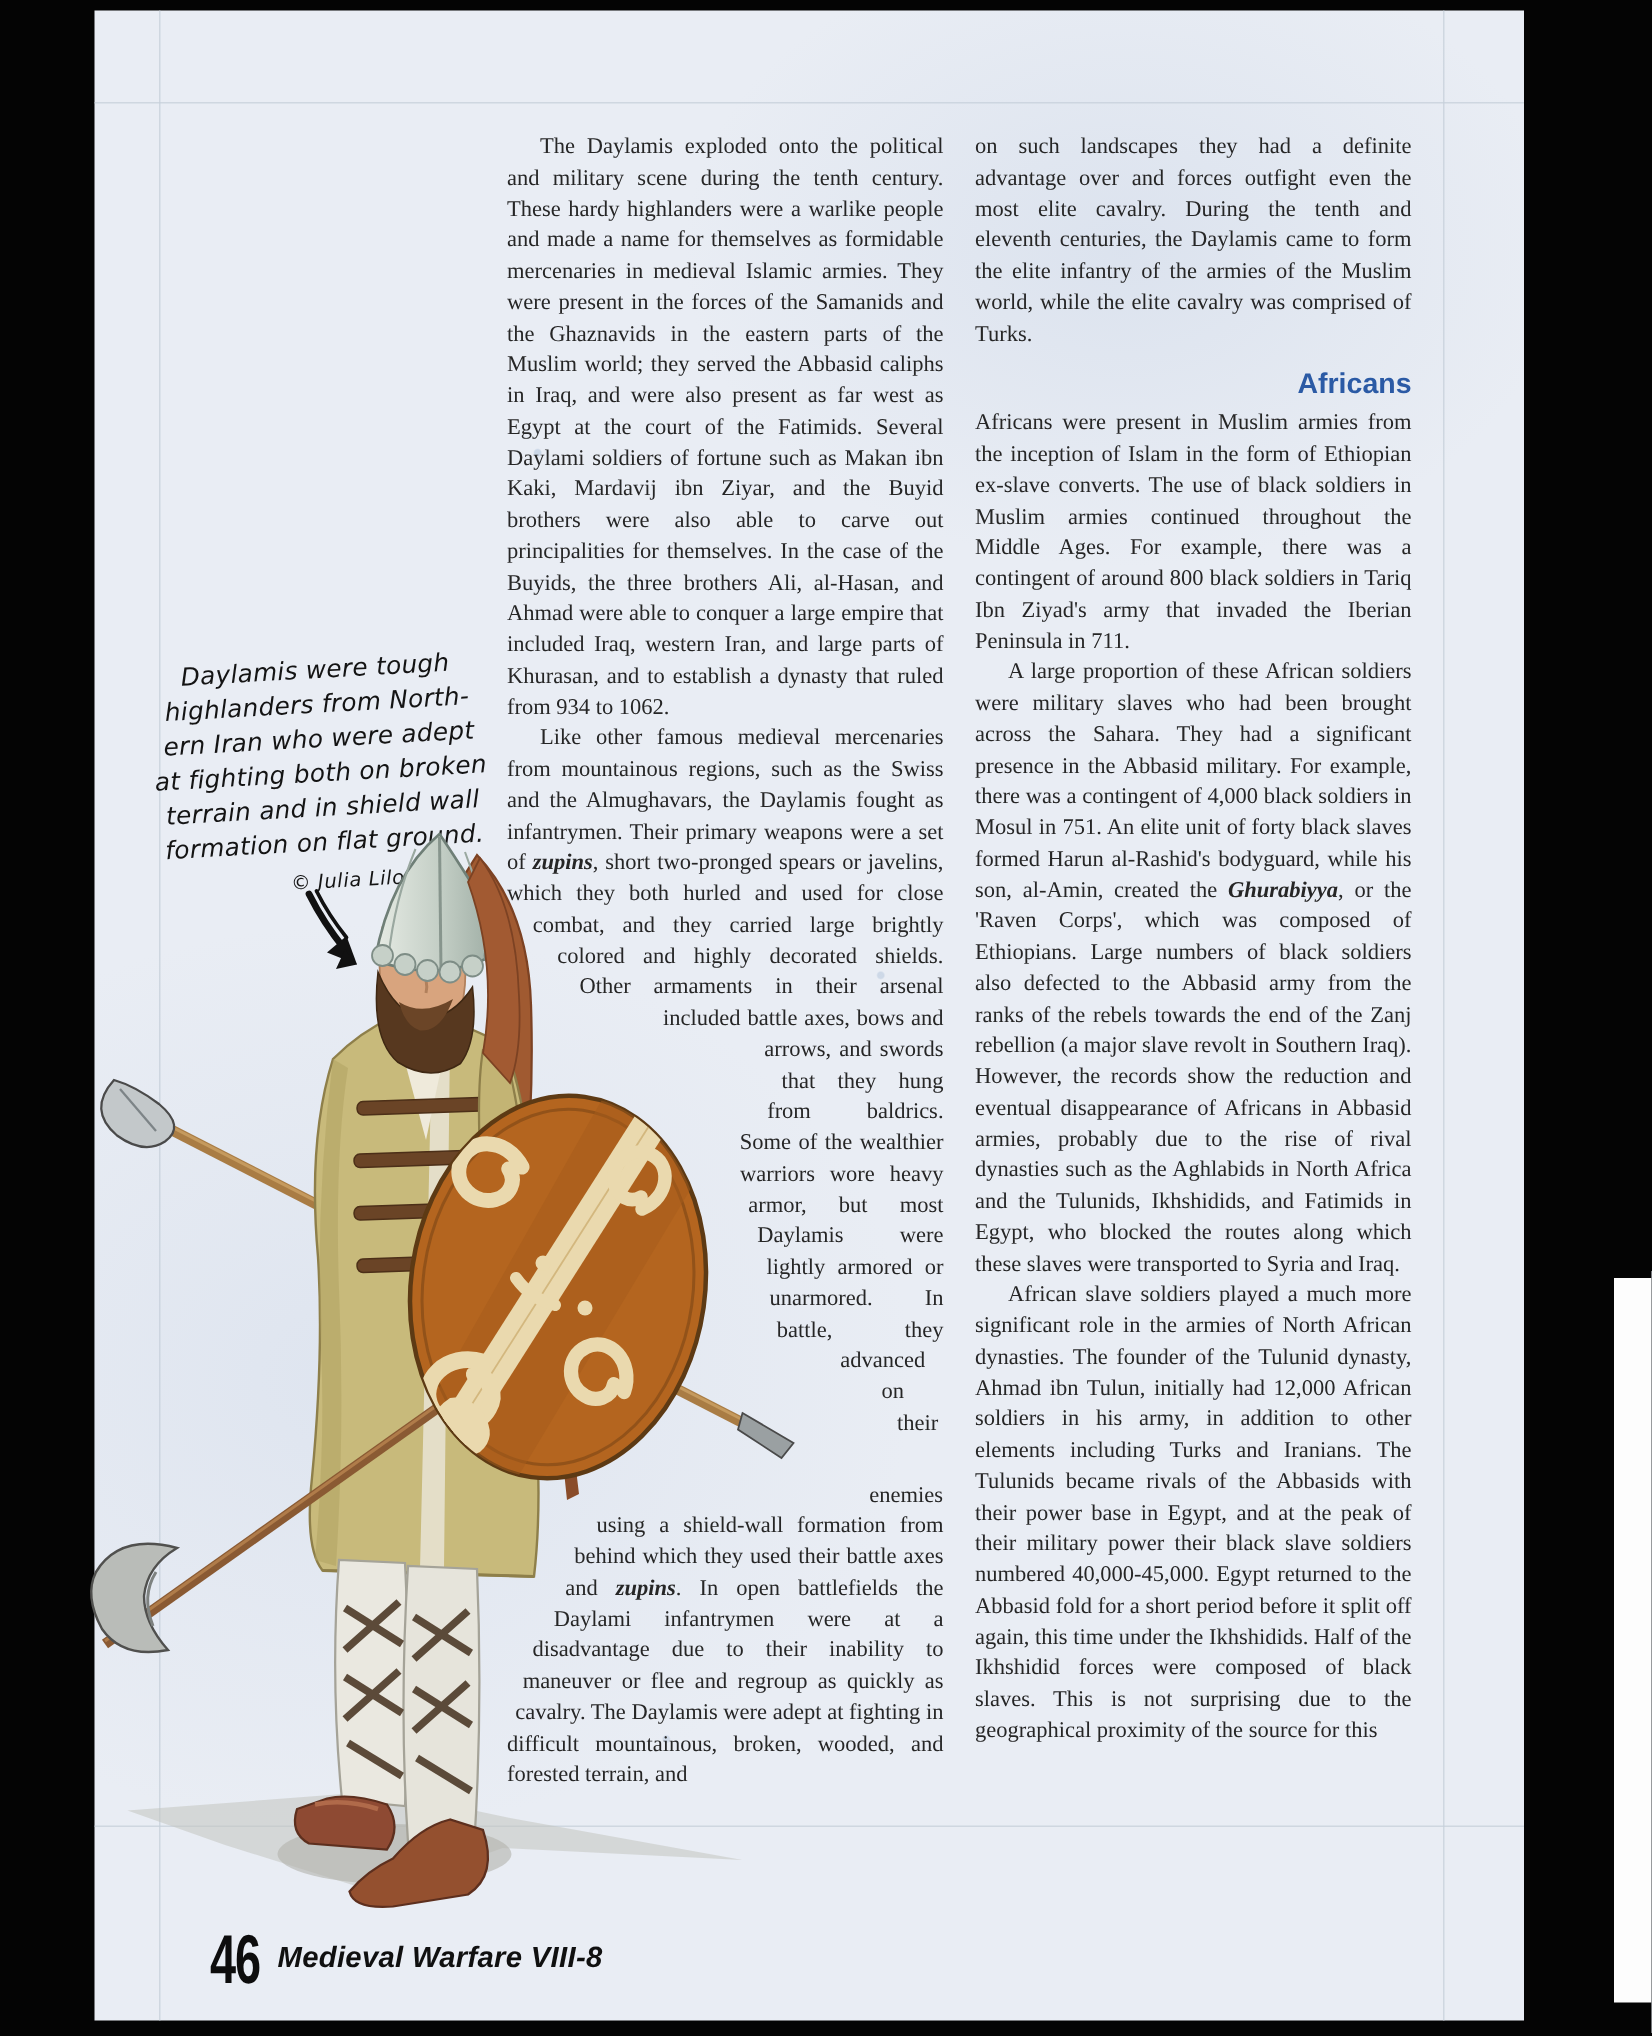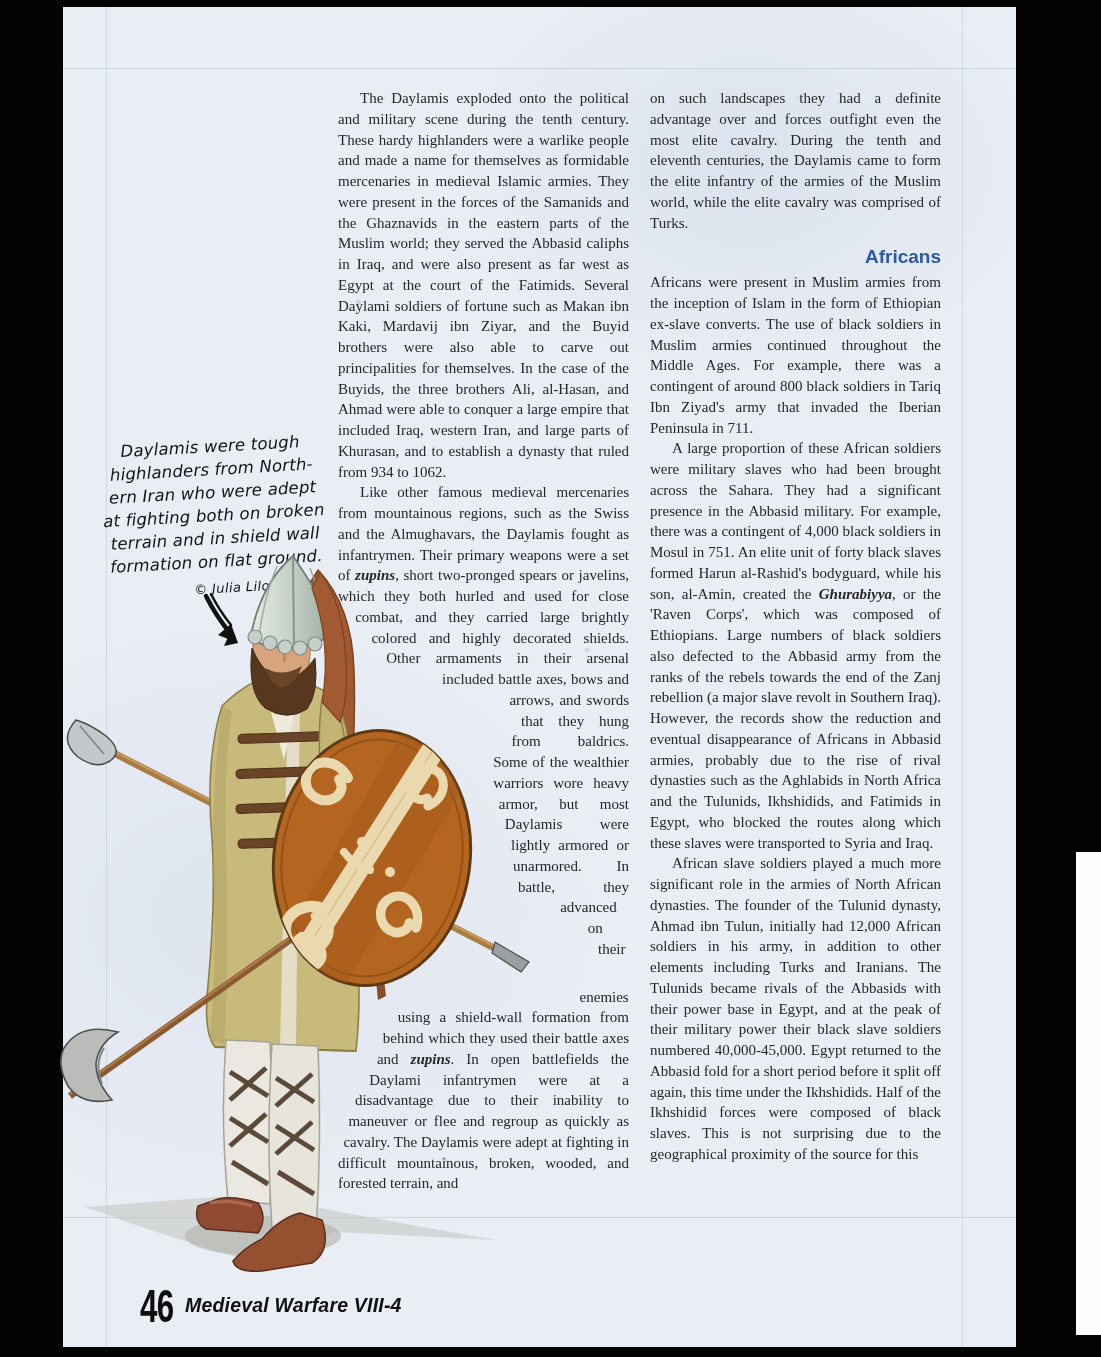--- a/index.html
+++ b/index.html
@@ -111,21 +111,21 @@
   <div class="col col-right">
     <p><span>on such landscapes they had a definite advantage over and forces outfight even the most elite cavalry. During the tenth and eleventh centuries, the Daylamis came to form the elite infantry of the armies of the Muslim world, while the elite cavalry was comprised of Turks.</span></p>
     <h2 class="section-heading" style="color:#2b5aa5">Africans</h2>
     <p><span>Africans were present in Muslim armies from the inception of Islam in the form of Ethiopian ex-slave converts. The use of black soldiers in Muslim armies continued throughout the Middle Ages. For example, there was a contingent of around 800 black soldiers in Tariq Ibn Ziyad's army that invaded the Iberian Peninsula in 711.</span></p>
     <p class="indent"><span>A large proportion of these African soldiers were military slaves who had been brought across the Sahara. They had a significant presence in the Abbasid military. For example, there was a contingent of 4,000 black soldiers in Mosul in 751. An elite unit of forty black slaves formed Harun al-Rashid's bodyguard, while his son, al-Amin, created the </span><span class="it">Ghurabiyya</span><span>, or the 'Raven Corps', which was composed of Ethiopians. Large numbers of black soldiers also defected to the Abbasid army from the ranks of the rebels towards the end of the Zanj rebellion (a major slave revolt in Southern Iraq). However, the records show the reduction and eventual disappearance of Africans in Abbasid armies, probably due to the rise of rival dynasties such as the Aghlabids in North Africa and the Tulunids, Ikhshidids, and Fatimids in Egypt, who blocked the routes along which these slaves were transported to Syria and Iraq.</span></p>
     <p class="indent"><span>African slave soldiers played a much more significant role in the armies of North African dynasties. The founder of the Tulunid dynasty, Ahmad ibn Tulun, initially had 12,000 African soldiers in his army, in addition to other elements including Turks and Iranians. The Tulunids became rivals of the Abbasids with their power base in Egypt, and at the peak of their military power their black slave soldiers numbered 40,000-45,000. Egypt returned to the Abbasid fold for a short period before it split off again, this time under the Ikhshidids. Half of the Ikhshidid forces were composed of black slaves. This is not surprising due to the geographical proximity of the source for this</span></p>
   </div>
 
   <div class="footer">
     <span class="page-number">46</span>
-    <span class="magazine-title">Medieval Warfare VIII-4</span>
+    <span class="magazine-title">Medieval Warfare VIII-8</span>
   </div>
 </div>
 
 <div class="notch"></div>
 
 <svg class="illus" viewBox="55 540 500 740" xmlns="http://www.w3.org/2000/svg">
   <defs>
     <linearGradient id="helmG" x1="0" y1="0" x2="1" y2="0">
       <stop offset="0" stop-color="#e6ebe4"></stop>
         <stop offset=".5" stop-color="#c2cdc4"></stop>

